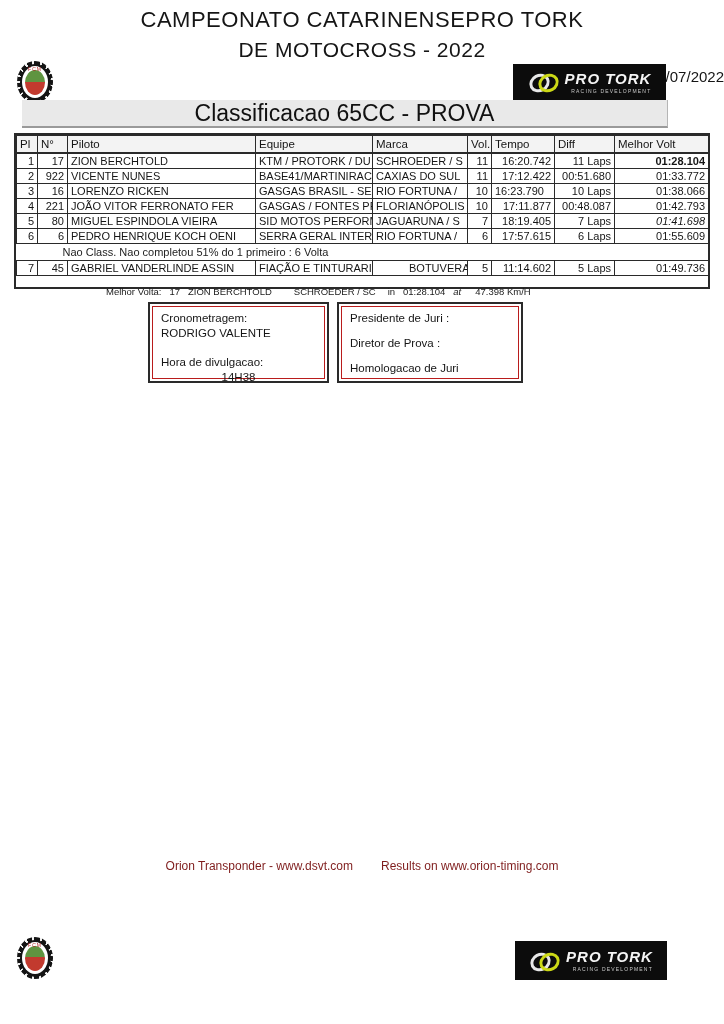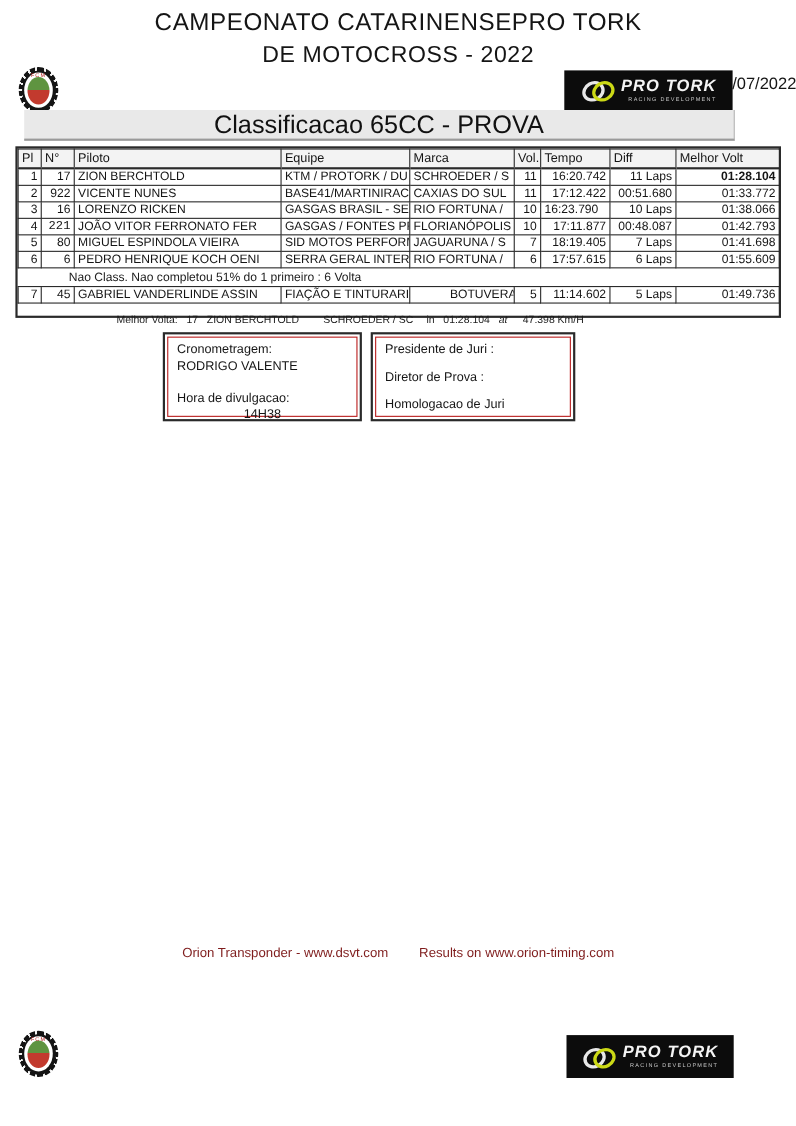--- a/index.html
+++ b/index.html
@@ -161,39 +161,39 @@
             <td style="text-align: left;">LORENZO RICKEN</td>
             <td style="text-align: left;">GASGAS BRASIL - SE</td>
             <td style="text-align: left;">RIO FORTUNA /</td>
             <td style="text-align: right;">10</td>
             <td style="text-align: left; margin-top: 13px;">16:23.790</td>
             <td style="text-align: right;">10 Laps</td>
             <td style="text-align: right;">01:38.066</td>
           </tr>
           <tr>
             <td style="text-align: right;">4</td>
-            <td style="text-align: right; font-family: Liberation Mono, monospace;">221</td>
+            <td style="text-align: right;">221</td>
             <td style="text-align: left;">JOÃO VITOR FERRONATO FER</td>
             <td style="text-align: left;">GASGAS / FONTES PR</td>
             <td style="text-align: left;">FLORIANÓPOLIS</td>
             <td style="text-align: right;">10</td>
             <td style="text-align: right;">17:11.877</td>
             <td style="text-align: right;">00:48.087</td>
             <td style="text-align: right;">01:42.793</td>
           </tr>
           <tr>
             <td style="text-align: right;">5</td>
             <td style="text-align: right;">80</td>
             <td style="text-align: left;">MIGUEL ESPINDOLA VIEIRA</td>
             <td style="text-align: left;">SID MOTOS PERFORM</td>
             <td style="text-align: left;">JAGUARUNA / S</td>
             <td style="text-align: right;">7</td>
             <td style="text-align: right;">18:19.405</td>
             <td style="text-align: right;">7 Laps</td>
-            <td style="text-align: right;">01:41.698</td>
+            <td style="text-align: right; font-style: italic;">01:41.698</td>
           </tr>
           <tr>
             <td style="text-align: right;">6</td>
             <td style="text-align: right;">6</td>
             <td style="text-align: left;">PEDRO HENRIQUE KOCH OENI</td>
             <td style="text-align: left;">SERRA GERAL INTER</td>
             <td style="text-align: left;">RIO FORTUNA /</td>
             <td style="text-align: right;">6</td>
             <td style="text-align: right;">17:57.615</td>
             <td style="text-align: right;">6 Laps</td>

